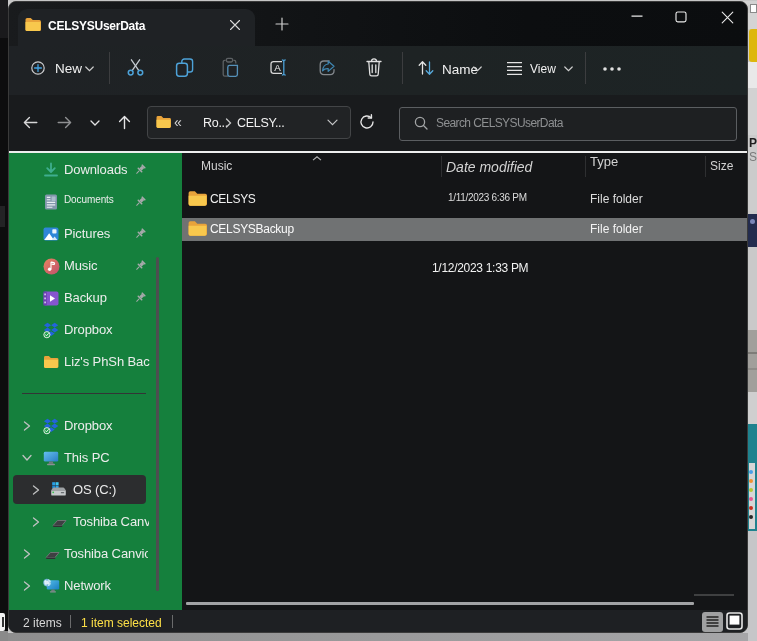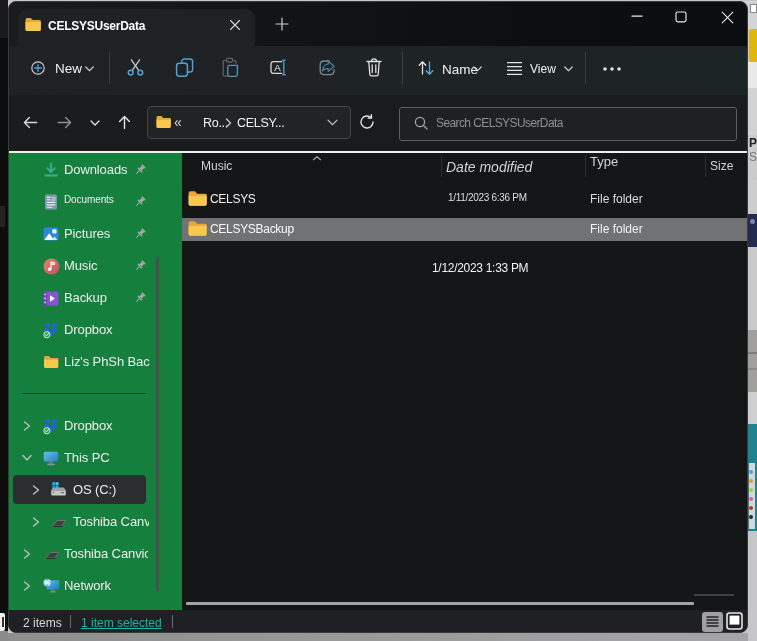--- a/index.html
+++ b/index.html
@@ -446,21 +446,21 @@
       <div class="t" style="left:423px;top:71px;font-size:12px;letter-spacing:-0.3px;color:#f2f2f2;margin-top:39px;">1/12/2023 1:33 PM</div>
       <div class="t" style="left:581px;top:71px;font-size:12px;color:#f2f2f2;">File folder</div>
 
       <div class="abs" style="left:685px;top:442.5px;width:40px;height:2px;background:#3f4041;"></div>
       <div class="abs" style="left:177px;top:451px;width:508px;height:2.5px;background:#a2a3a5;border-radius:1px;"></div>
     </div>
 
     <div class="abs status"></div>
     <div class="t" style="left:14px;top:614px;font-size:12px;color:#d8d8d8;">2 items</div>
     <div class="abs" style="left:61px;top:613px;width:1px;height:13px;background:#6a6b6c;"></div>
-    <div class="t" style="left:72px;top:614px;font-size:12px;color:#14b8a6;text-decoration:underline;">1 item selected</div>
+    <div class="t" style="left:72px;top:614px;font-size:12px;color:#fde047;">1 item selected</div>
     <div class="abs" style="left:163px;top:613px;width:1px;height:13px;background:#6a6b6c;"></div>
     <div class="abs" style="left:693px;top:609.5px;width:20.5px;height:20px;background:#a0a1a2;border-radius:3px;"></div>
     <svg class="ic" style="left:697px;top:614px" width="13" height="11" viewBox="0 0 13 11">
       <g stroke="#222" stroke-width="1.5">
         <path d="M0.5 1 H12.5 M0.5 4 H12.5 M0.5 7 H12.5 M0.5 10 H12.5"></path>
       </g>
     </svg>
     <svg class="ic" style="left:717px;top:610px" width="17" height="18" viewBox="0 0 17 18">
       <rect x="1" y="1" width="15" height="16" rx="2.5" fill="none" stroke="#e8e8e8" stroke-width="1.6"></rect>
       <rect x="3.6" y="3.6" width="9.8" height="9" fill="#ffffff"></rect>

